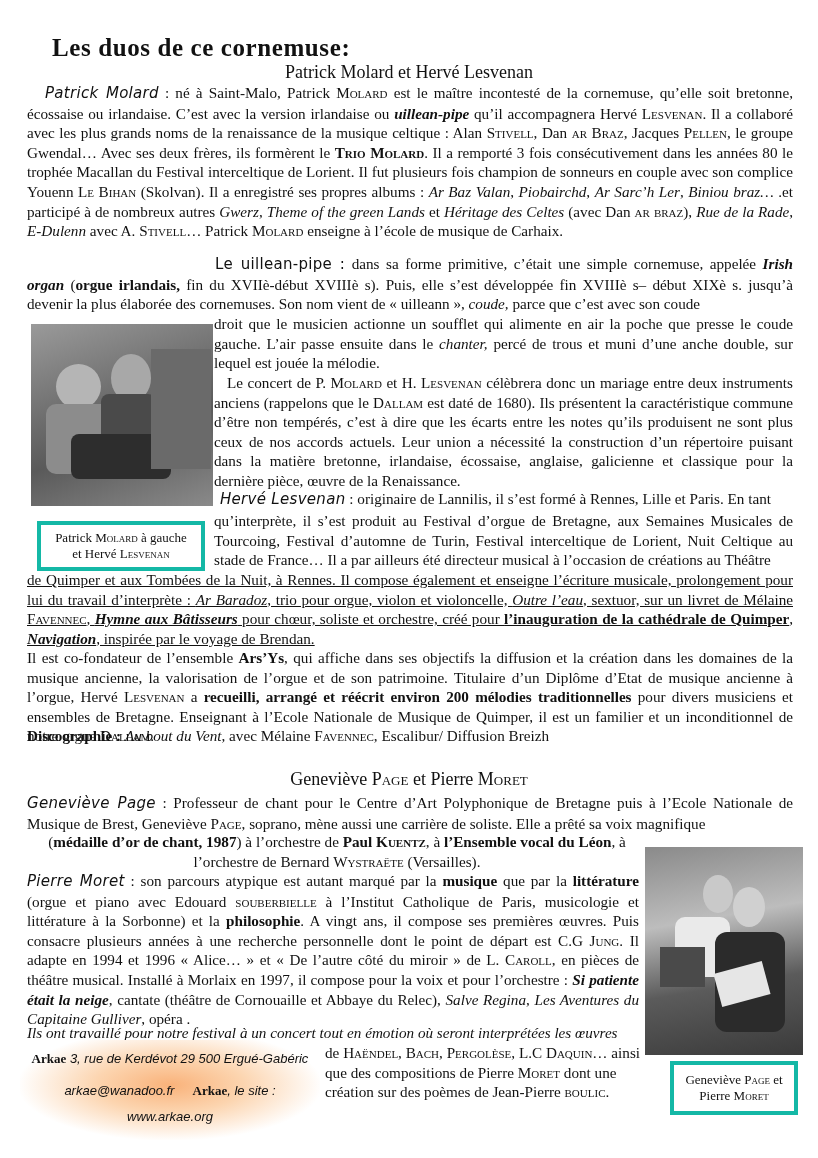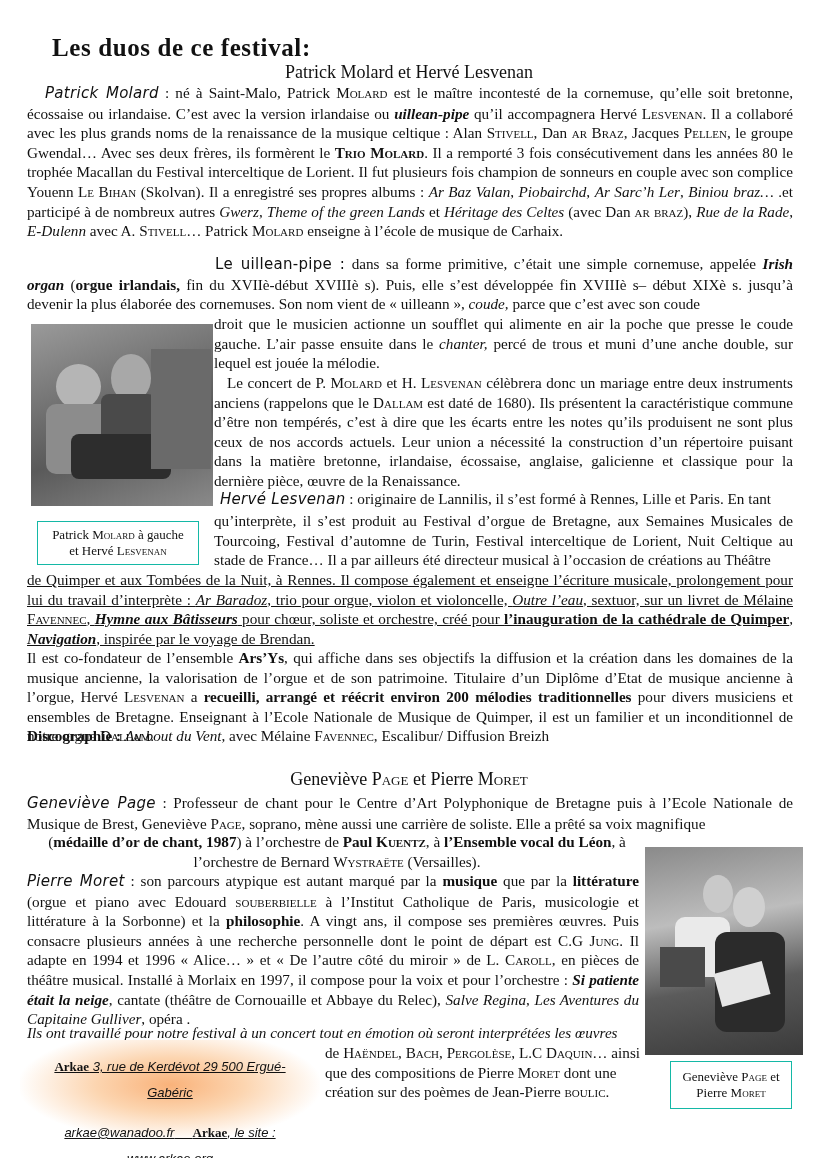--- a/index.html
+++ b/index.html
@@ -6,33 +6,33 @@
   body { width:818px; height:1158px; position:relative; overflow:hidden;
          font-family:"Liberation Serif", serif; color:#111; }
   .t { font-size:15.2px; line-height:19.6px; text-align:justify; margin:0; }
   .sc { font-variant: small-caps; }
   .hand { font-family:"DejaVu Sans", sans-serif; font-style:italic; font-size:15px; letter-spacing:0.3px; }
   h1 { position:absolute; left:52px; top:34px; margin:0; font-family:"Liberation Serif", serif;
        font-weight:bold; font-size:25px; letter-spacing:0.6px; }
   .subtitle { position:absolute; left:0; width:818px; text-align:center; font-size:18px; }
   .block { position:absolute; }
   .photo { position:absolute; background:#777; overflow:hidden; }
-  .caption { position:absolute; border:1px solid #14b8a6; background:#fff; font-size:13px;
+  .caption { position:absolute; border:4px solid #14b8a6; background:#fff; font-size:13px;
              line-height:16px; text-align:center; display:flex; align-items:center; justify-content:center; }
   .footer { position:absolute; left:20px; top:1040px; width:300px; height:100px;
             background: radial-gradient(ellipse at 50% 45%, #f9b27a 0%, #fcd5b0 35%, #fff 72%); }
-  .footer p { margin:14px; text-align:center; font-family:"Liberation Sans", sans-serif; font-style:italic;
-              font-size:13px; line-height:26px;text-decoration:underline; }
+  .footer p { margin:6px; text-align:center; font-family:"Liberation Sans", sans-serif; font-style:italic;
+              font-size:13px; line-height:26px; }
   .footer .ark { font-family:"Liberation Serif", serif; font-style:normal; font-weight:bold; }
   b i, i b { }
 </style>
 </head>
 <body>
 
-<h1>Les duos de ce festival:</h1>
+<h1>Les duos de ce cornemuse:</h1>
 
 <div class="subtitle" style="top:62px;">Patrick Molard et Hervé Lesvenan</div>
 
 <p class="t block" style="left:27px; top:83px; width:766px; text-indent:18px;">
   <span class="hand">Patrick Molard</span><span> : né à Saint-Malo, Patrick </span><span class="sc">Molard</span><span> est le maître incontesté de la cornemuse, qu’elle soit bretonne, écossaise ou irlandaise. C’est avec la version irlandaise ou </span><b><i>uillean-pipe</i></b><span> qu’il accompagnera Hervé </span><span class="sc">Lesvenan</span><span>. Il a collaboré avec les plus grands noms de la renaissance de la musique celtique : Alan </span><span class="sc">Stivell</span><span>, Dan </span><span class="sc">ar Braz</span><span>, Jacques </span><span class="sc">Pellen</span><span>, le groupe Gwendal… Avec ses deux frères, ils formèrent le </span><b class="sc">Trio Molard</b><span>. Il a remporté 3 fois consécutivement dans les années 80 le trophée Macallan du Festival interceltique de Lorient. Il fut plusieurs fois champion de sonneurs en couple avec son complice Youenn </span><span class="sc">Le Bihan</span><span> (Skolvan). Il a enregistré ses propres albums : </span><i>Ar Baz Valan</i><span>, </span><i>Piobairchd</i><span>, </span><i>Ar Sarc’h Ler</i><span>, </span><i>Biniou braz…</i><span> .et participé à de nombreux autres </span><i>Gwerz</i><span>, </span><i>Theme of the green Lands</i><span> et </span><i>Héritage des Celtes</i><span> (avec Dan </span><span class="sc">ar braz</span><span>), </span><i>Rue de la Rade</i><span>, </span><i>E-Dulenn</i><span> avec A. </span><span class="sc">Stivell</span><span>… Patrick </span><span class="sc">Molard</span><span> enseigne à l’école de musique de Carhaix.</span>
 </p>
 
 <p class="t block" style="left:27px; top:254px; width:766px; text-indent:188px;">
   <span class="hand" style="font-style:normal;">Le uillean-pipe :</span><span> dans sa forme primitive, c’était une simple cornemuse, appelée </span><b><i>Irish organ</i></b><span> (</span><b>orgue irlandais,</b><span> fin du XVIIè-début XVIIIè s). Puis, elle s’est développée fin XVIIIè s– début XIXè s. jusqu’à devenir la plus élaborée des cornemuses. Son nom vient de « uilleann », </span><i>coude,</i><span> parce que c’est avec son coude</span>
 </p>

